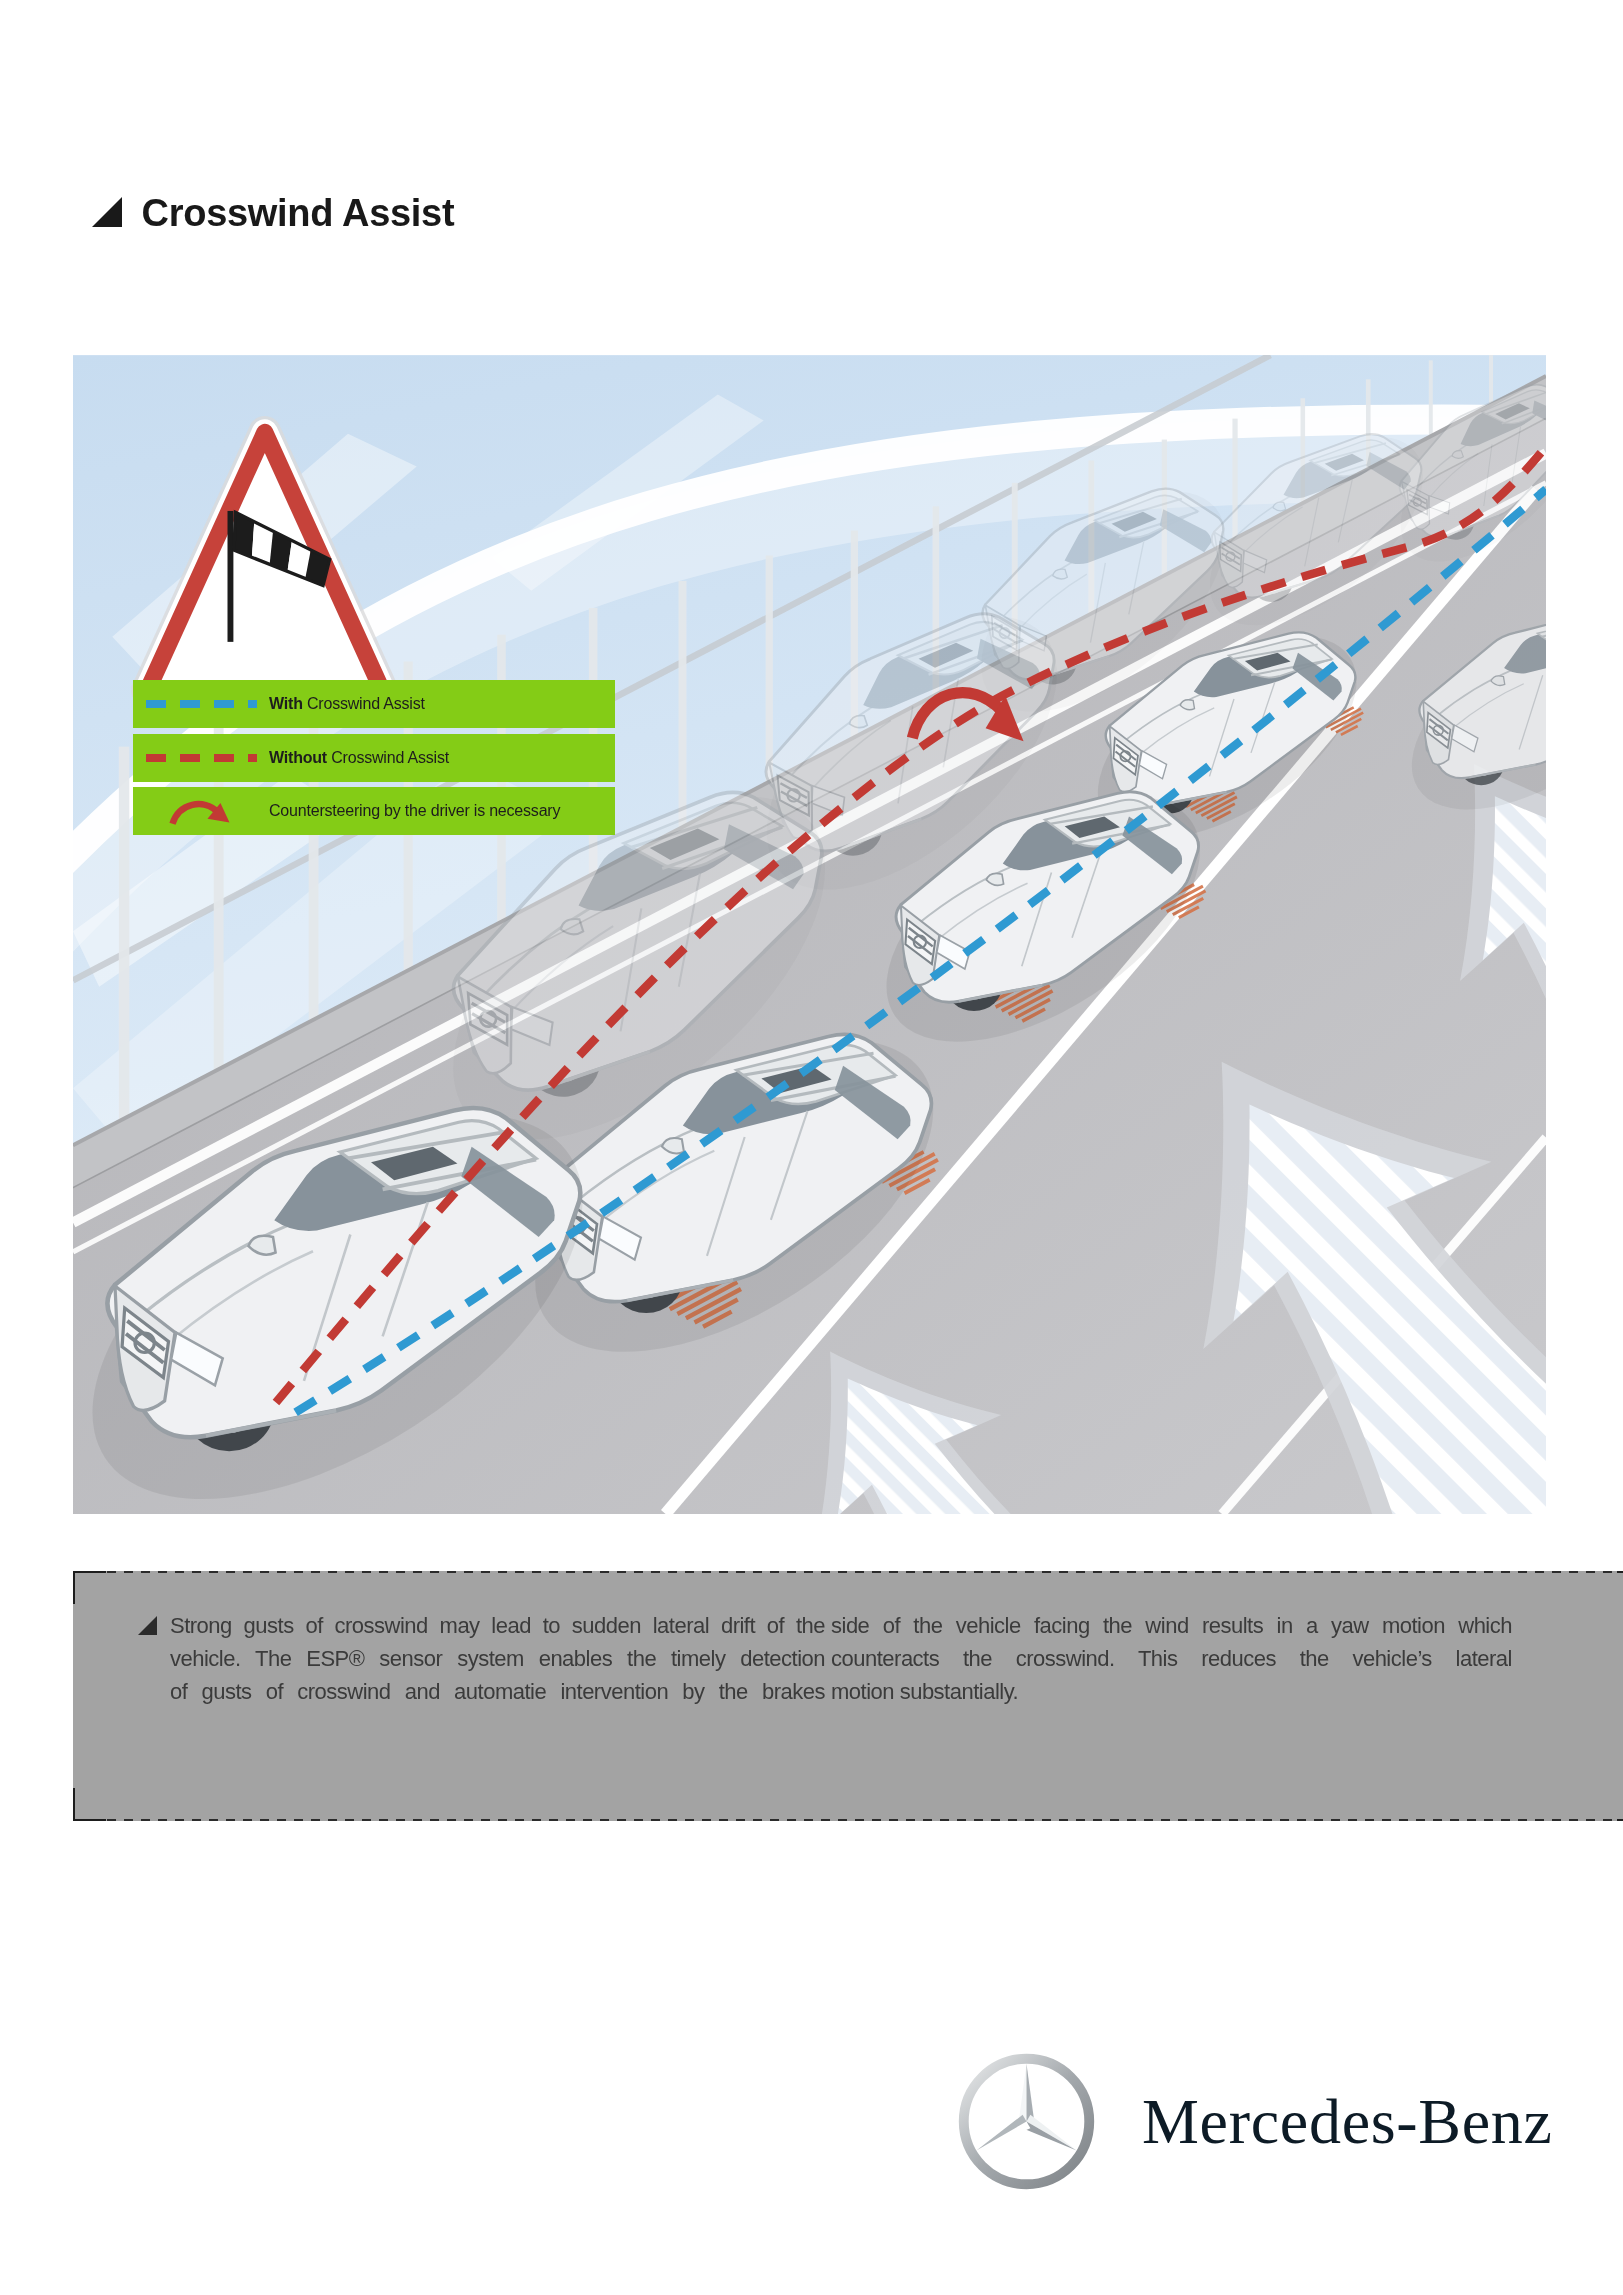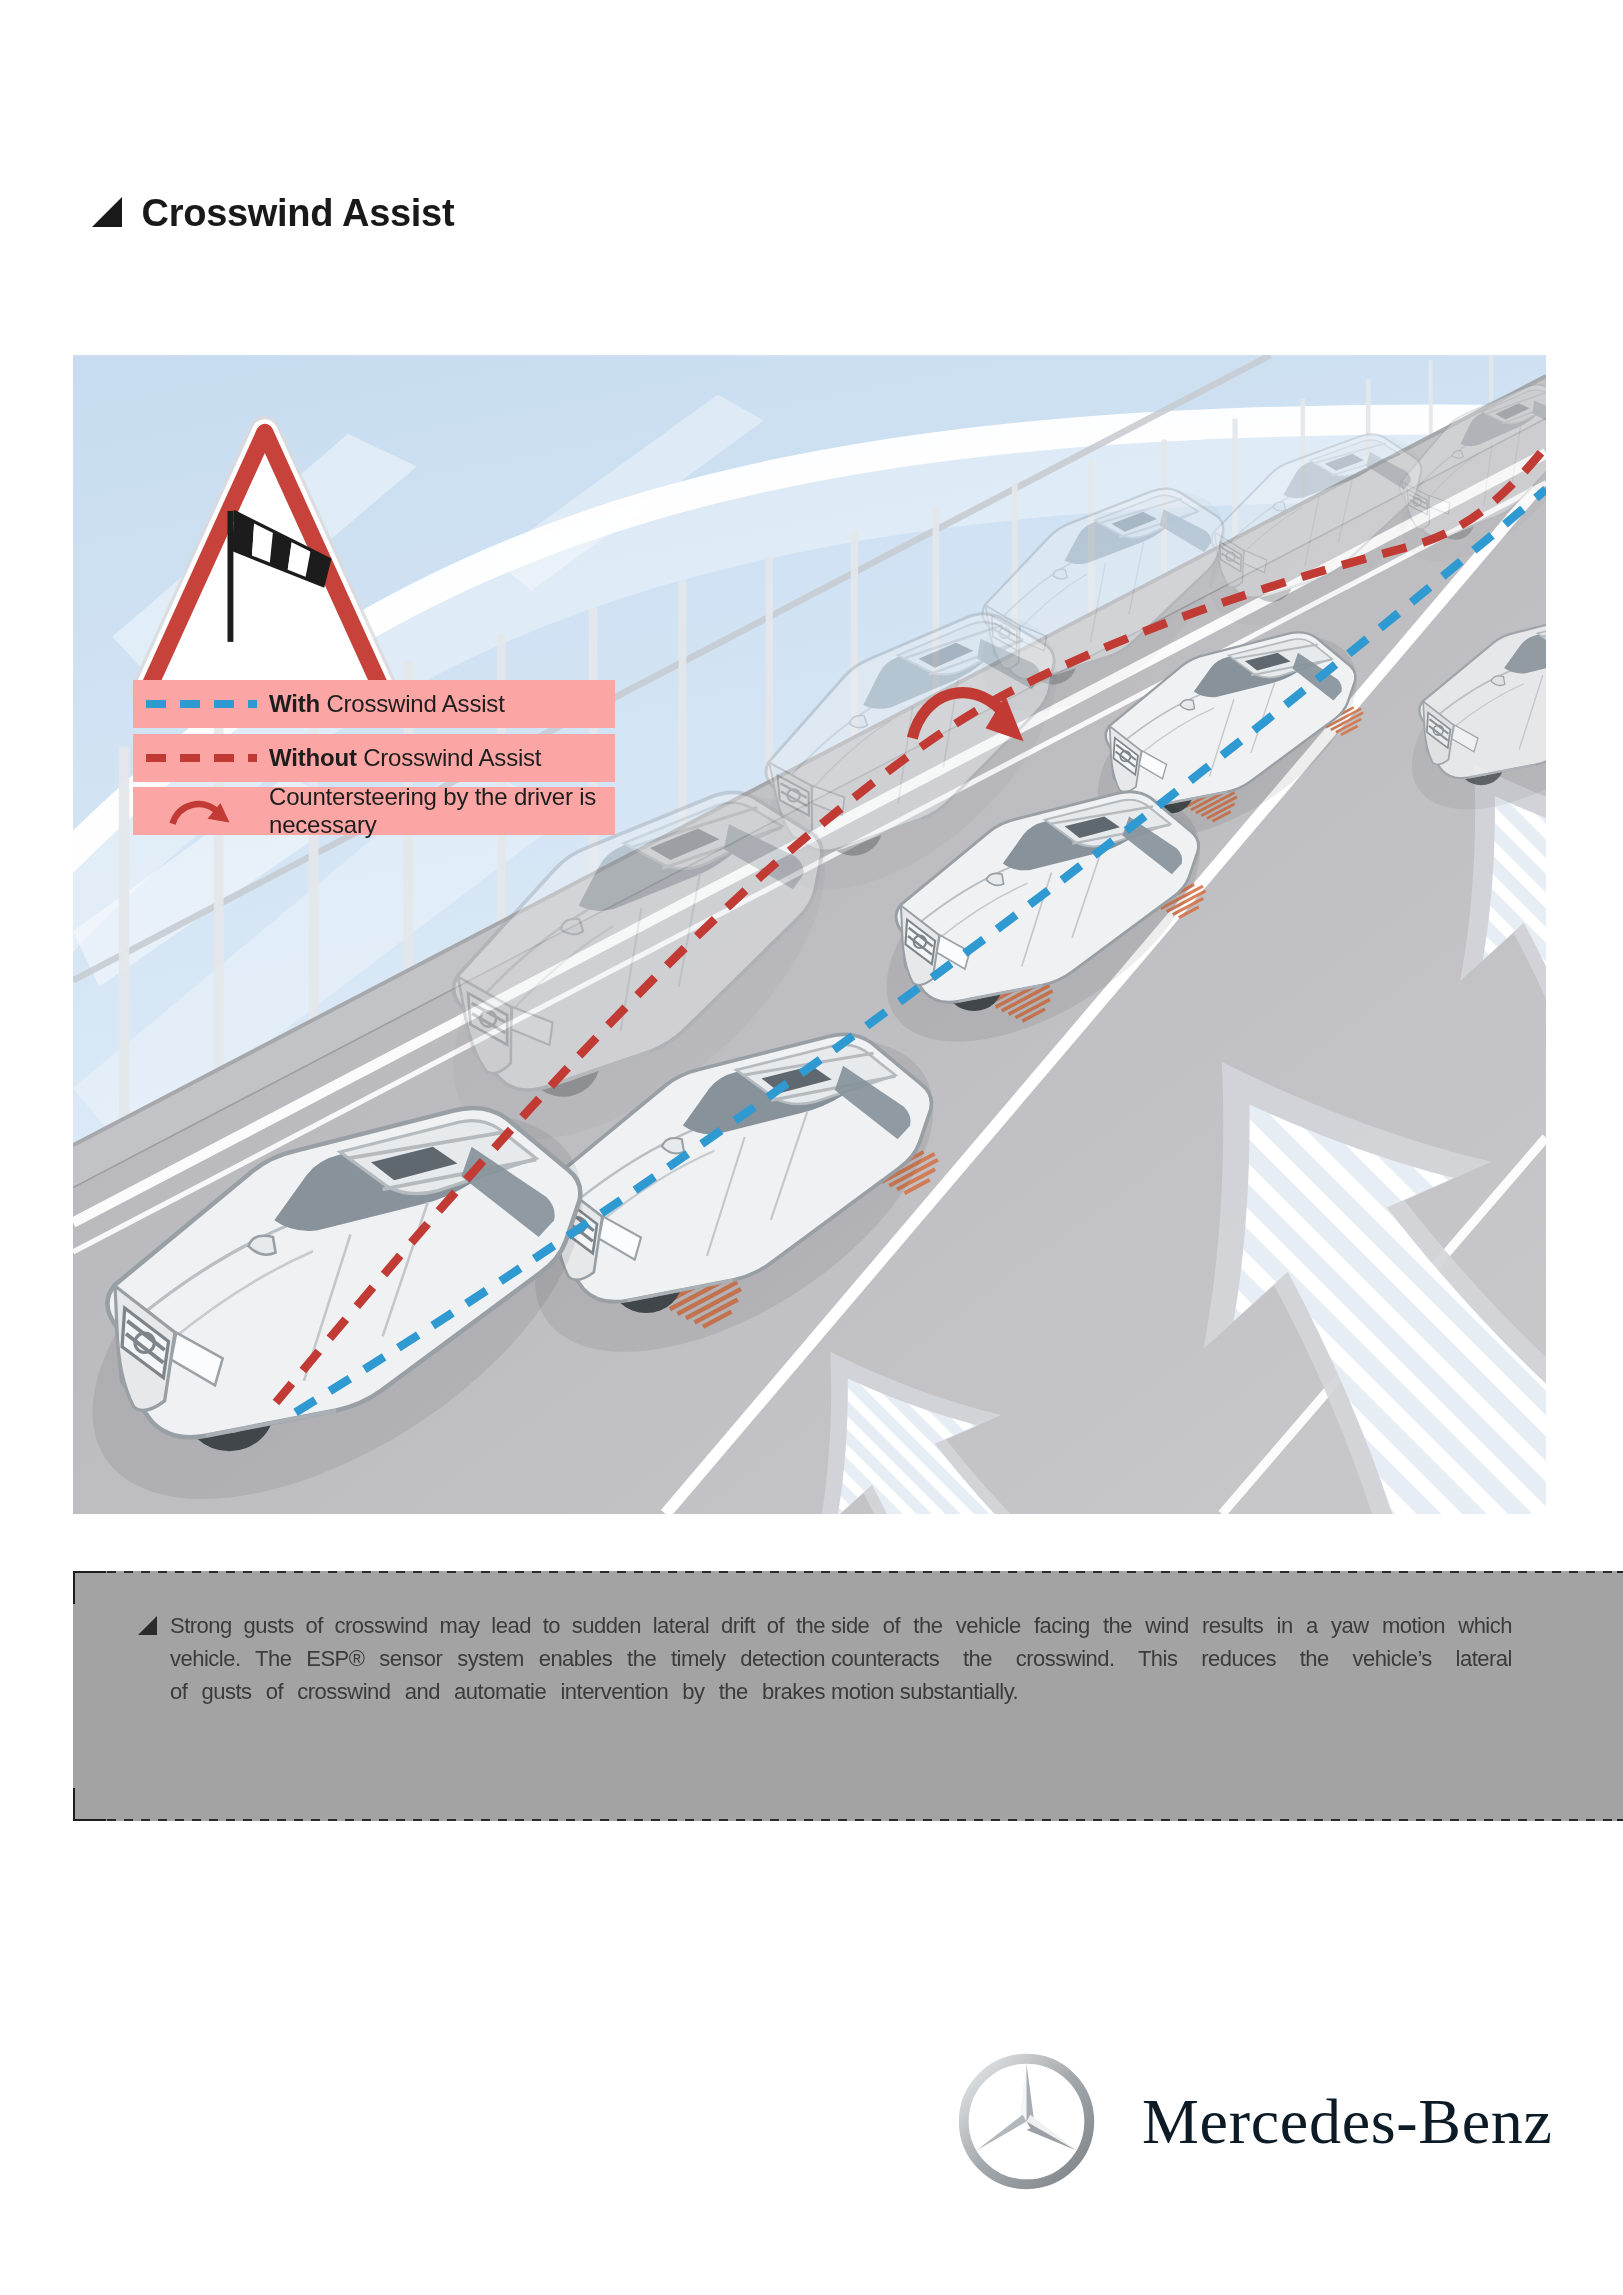--- a/index.html
+++ b/index.html
@@ -10,22 +10,22 @@
   .title{position:absolute;left:92px;top:194px;display:flex;align-items:flex-end;gap:19.6px;}
   .title .tri{width:0;height:0;border-left:30px solid transparent;border-bottom:30px solid #191919;margin-bottom:5.2px;}
   .title h1{margin:0;font-size:38px;font-weight:bold;letter-spacing:-0.3px;color:#191919;line-height:1;}
 
   
   .scene{position:absolute;left:73px;top:355px;width:1473px;height:1159px;overflow:hidden;}
   .scene svg{display:block;}
 
   
   .legend{position:absolute;left:60px;top:325px;width:482px;}
-  .legend-row{position:absolute;left:0;width:482px;height:48px;background:#fca5a5;
-              display:flex;align-items:center;font-size:24px;letter-spacing:-0.2px;color:#1d1d1d;}
+  .legend-row{position:absolute;left:0;width:482px;height:48px;background:#84cc16;
+              display:flex;align-items:center;font-size:16px;letter-spacing:-0.2px;color:#1d1d1d;}
   .legend-row .icon-slot{width:136px;display:flex;justify-content:center;align-items:center;flex:0 0 136px;}
   .legend-row b{font-weight:bold;}
   .dashline{width:111px;height:8.5px;}
   .dashline.blue{background:repeating-linear-gradient(90deg,#2F9AD2 0 19.6px,transparent 19.6px 34px);}
   .dashline.red{background:repeating-linear-gradient(90deg,#C23A34 0 19.6px,transparent 19.6px 34px);}
 
   
   .info-box{position:absolute;left:73px;top:1571px;width:1577px;height:250px;background:#a3a3a3;}
   .info-box .dash-top,.info-box .dash-bottom{position:absolute;left:0;width:100%;height:2px;
       background:repeating-linear-gradient(90deg,#2b2b2b 0 9.2px,transparent 9.2px 17px);}
@@ -226,21 +226,21 @@
           <span class="dashline blue"></span>
         </span>
     <span><b>With</b><span> Crosswind Assist</span></span>
   </div>
   <div class="legend-row" style="top:54px;">
     <span class="icon-slot">
           <span class="dashline red"></span>
         </span>
     <span><b>Without</b><span> Crosswind Assist</span></span>
   </div>
-  <div class="legend-row" style="top:107px;justify-content:center;">
+  <div class="legend-row" style="top:107px;">
     <span class="icon-slot">
       <svg width="68" height="35" viewBox="0 0 104 54">
         <path d="M8,46 C18,14 56,6 78,28" stroke="#C23A34" stroke-width="10" fill="none"></path>
         <path d="M96,44 L62,38 L82,14 Z" fill="#C23A34"></path>
       </svg>
     </span>
     <span><b></b><span>Countersteering by the driver is necessary</span></span>
   </div>
 </div>
 </div>

